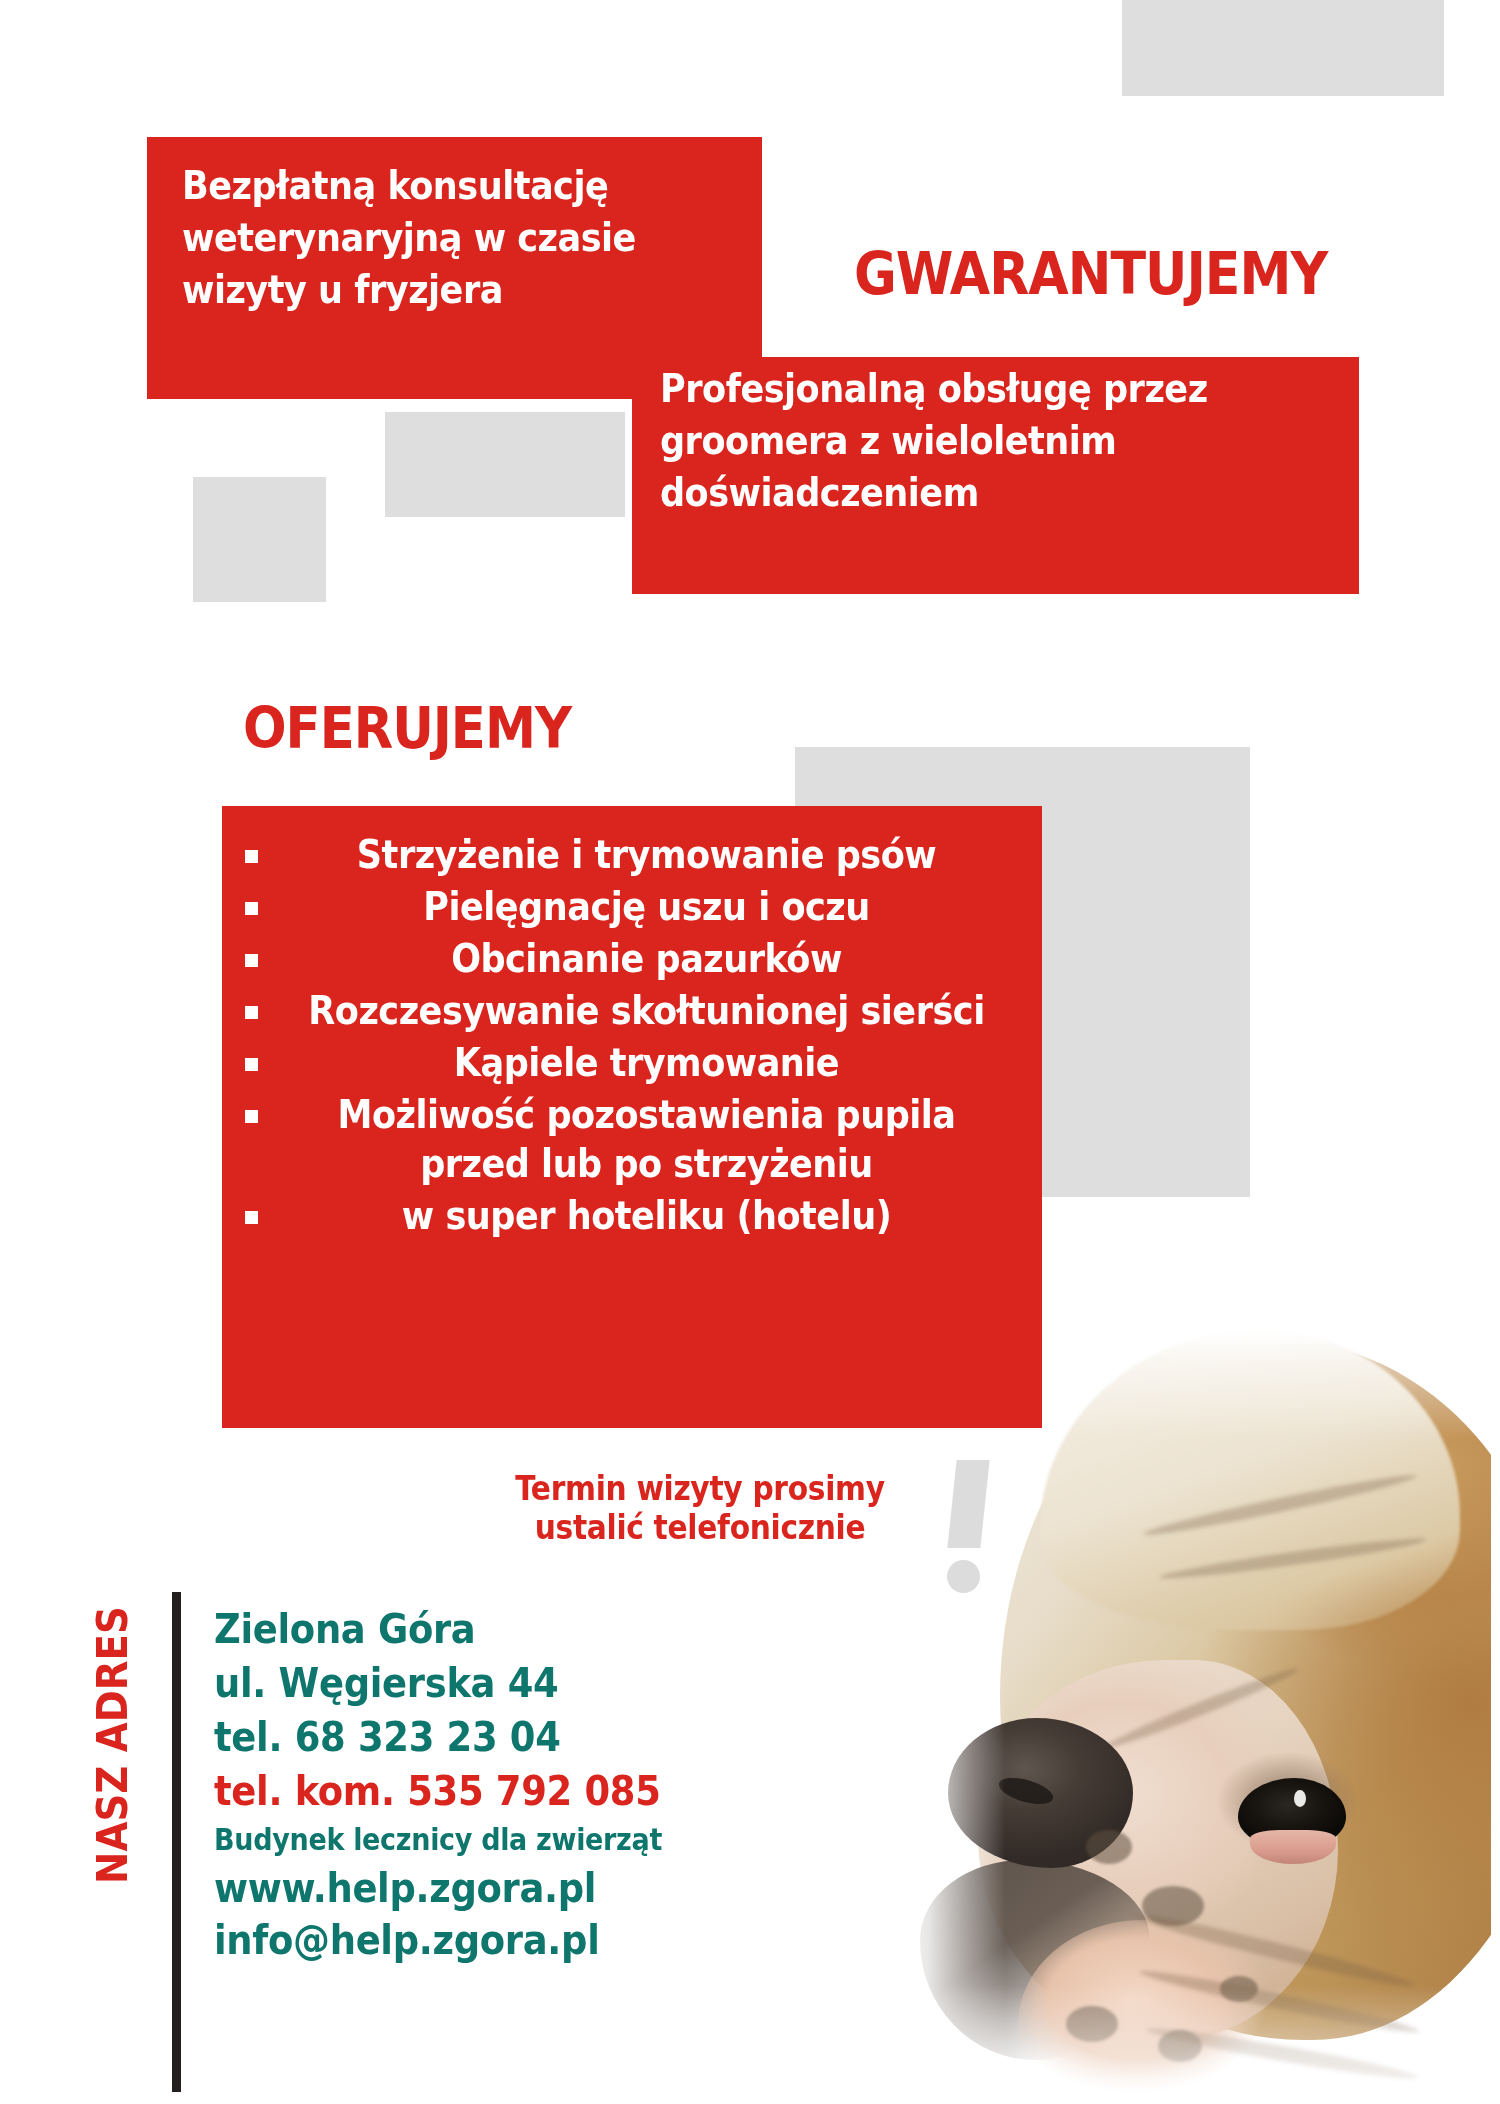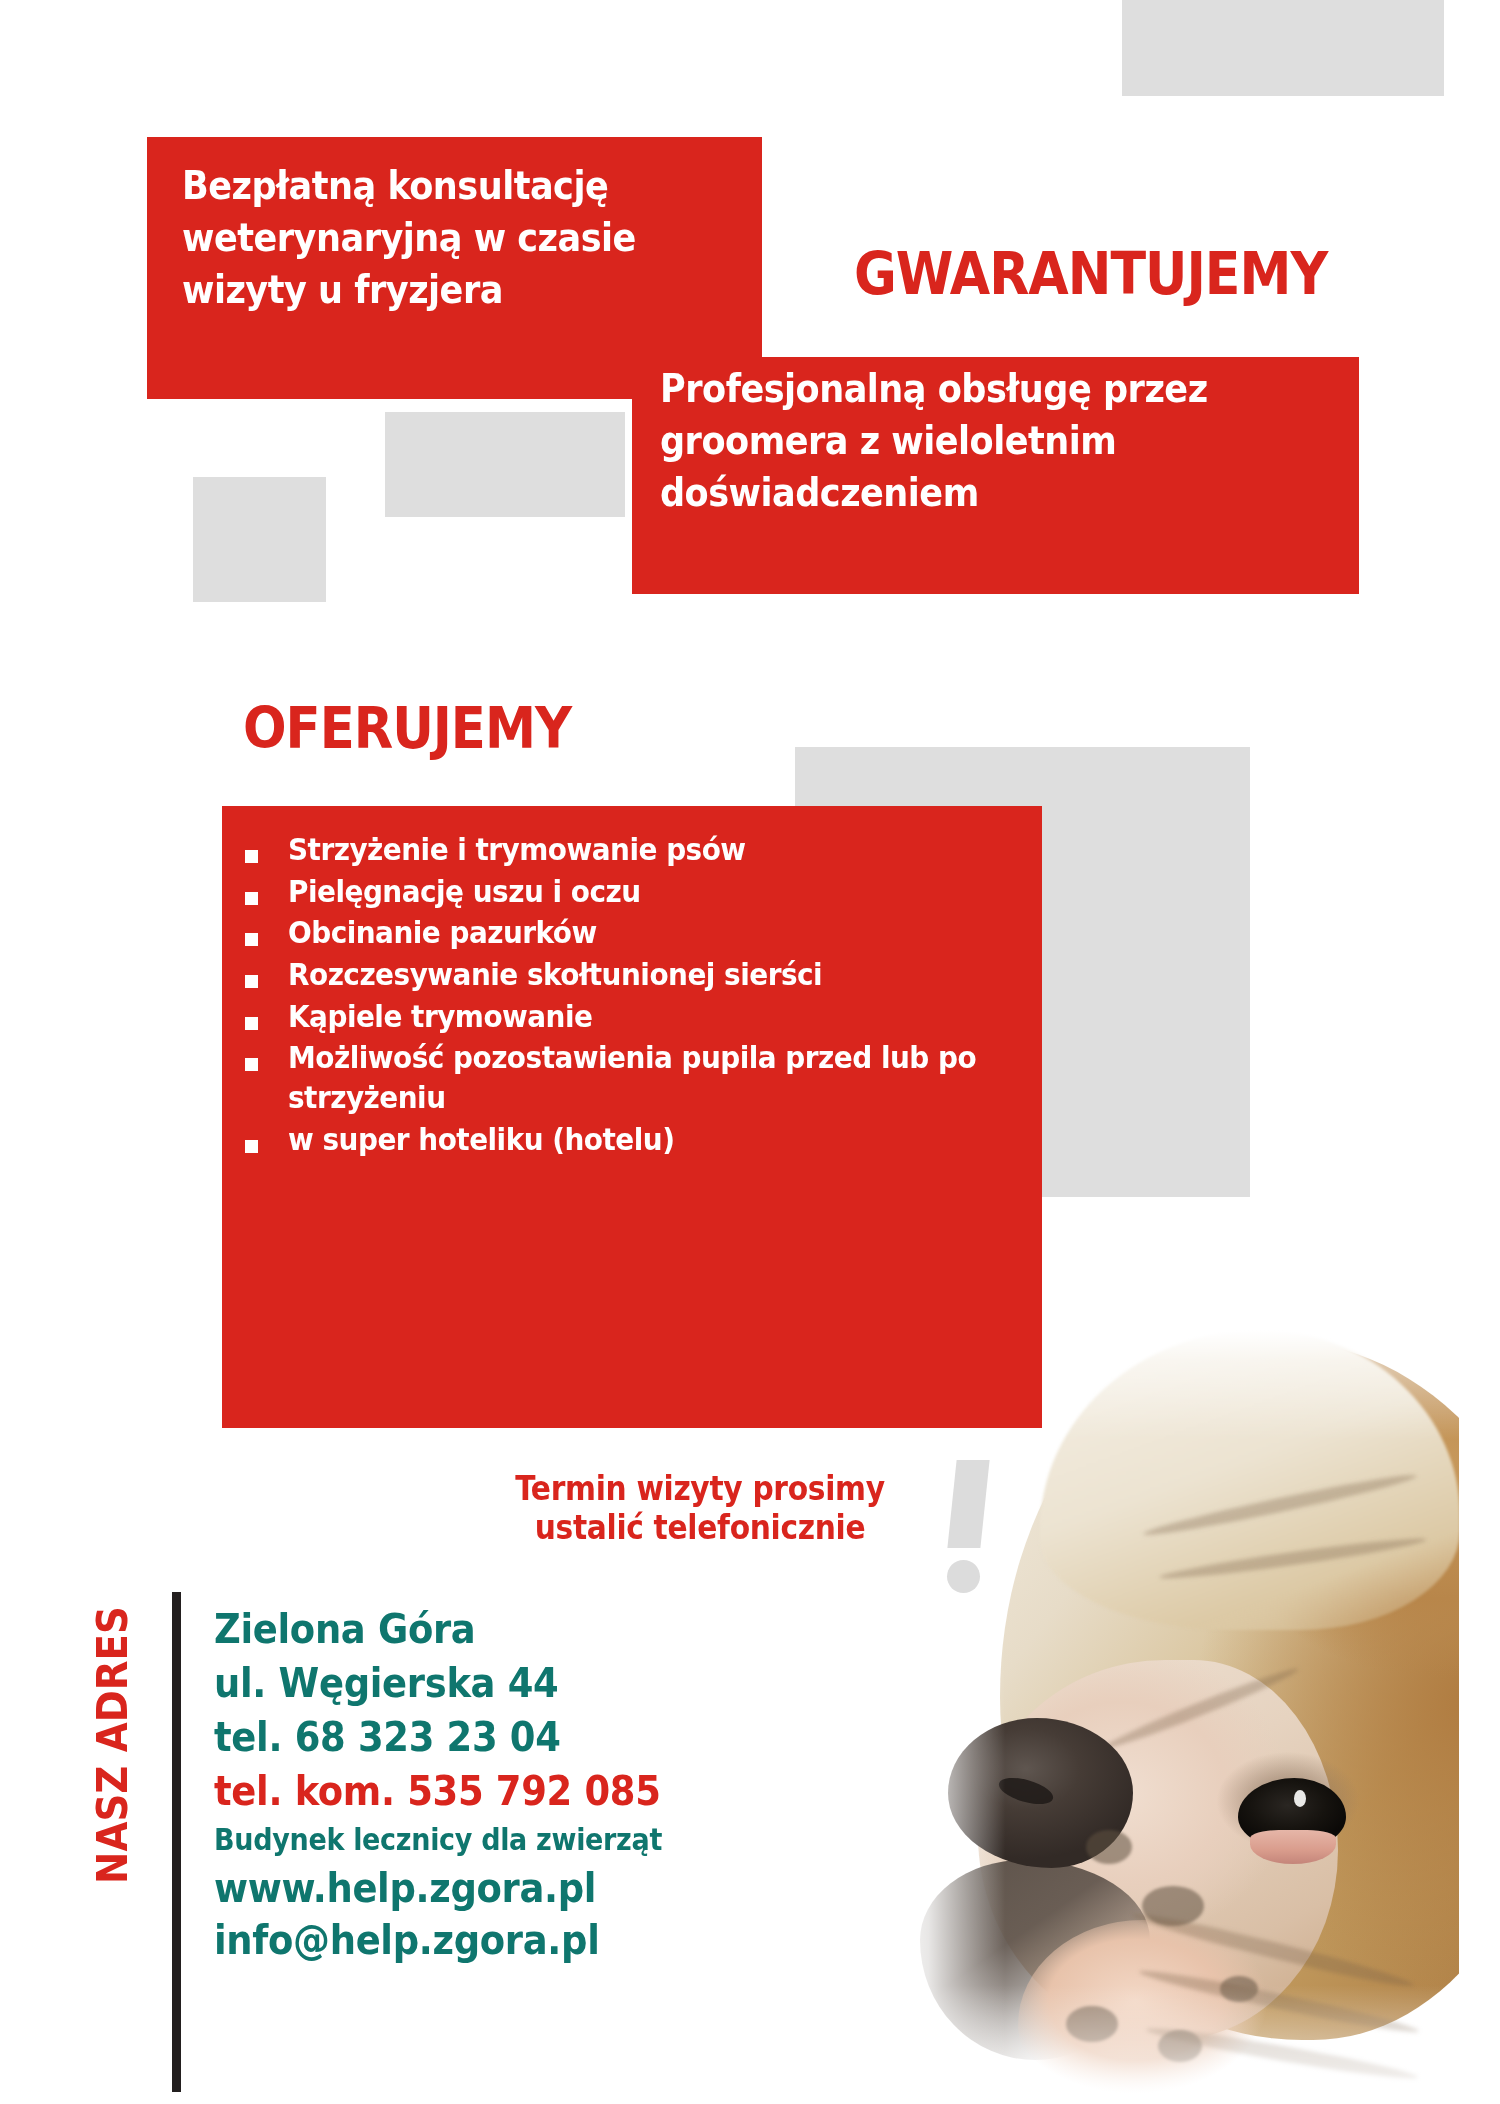--- a/index.html
+++ b/index.html
@@ -9,20 +9,21 @@
   }
   body {
     font-family: "Liberation Sans", sans-serif;
   }
   #poster {
     position: relative;
     width: 1459px;
     height: 2104px;
     background: #ffffff;
     overflow: hidden;
+    padding-left: 32px;
   }
 
   
   .grey {
     position: absolute;
     background: #dedede;
   }
   #grey-top-right   { left: 1122px; top: 0px;    width: 322px; height: 96px; }
   #grey-mid-left    { left: 385px;  top: 412px;  width: 240px; height: 105px; }
   #grey-small-left  { left: 193px;  top: 477px;  width: 133px; height: 125px; }
@@ -80,26 +81,27 @@
     left: 245px; top: 830px;
     width: 760px;
     margin: 0;
     padding: 0;
     list-style: none;
   }
   #offer-list li {
     position: relative;
     color: #ffffff;
     font-weight: bold;
-    font-size: 31px;
+    font-size: 39px;
     line-height: 1.28;
     font-family: "DejaVu Sans Condensed", "Liberation Sans Narrow", "Liberation Sans", sans-serif;
     letter-spacing: -0.5px;
     padding-left: 43px;
     margin-bottom: 2px;
+    text-align: center;
   }
   #offer-list li .sq-bullet {
     position: absolute;
     left: 0; top: 20px;
     width: 13px; height: 13px;
     background: #ffffff;
   }
 
   
   #termin-note {

